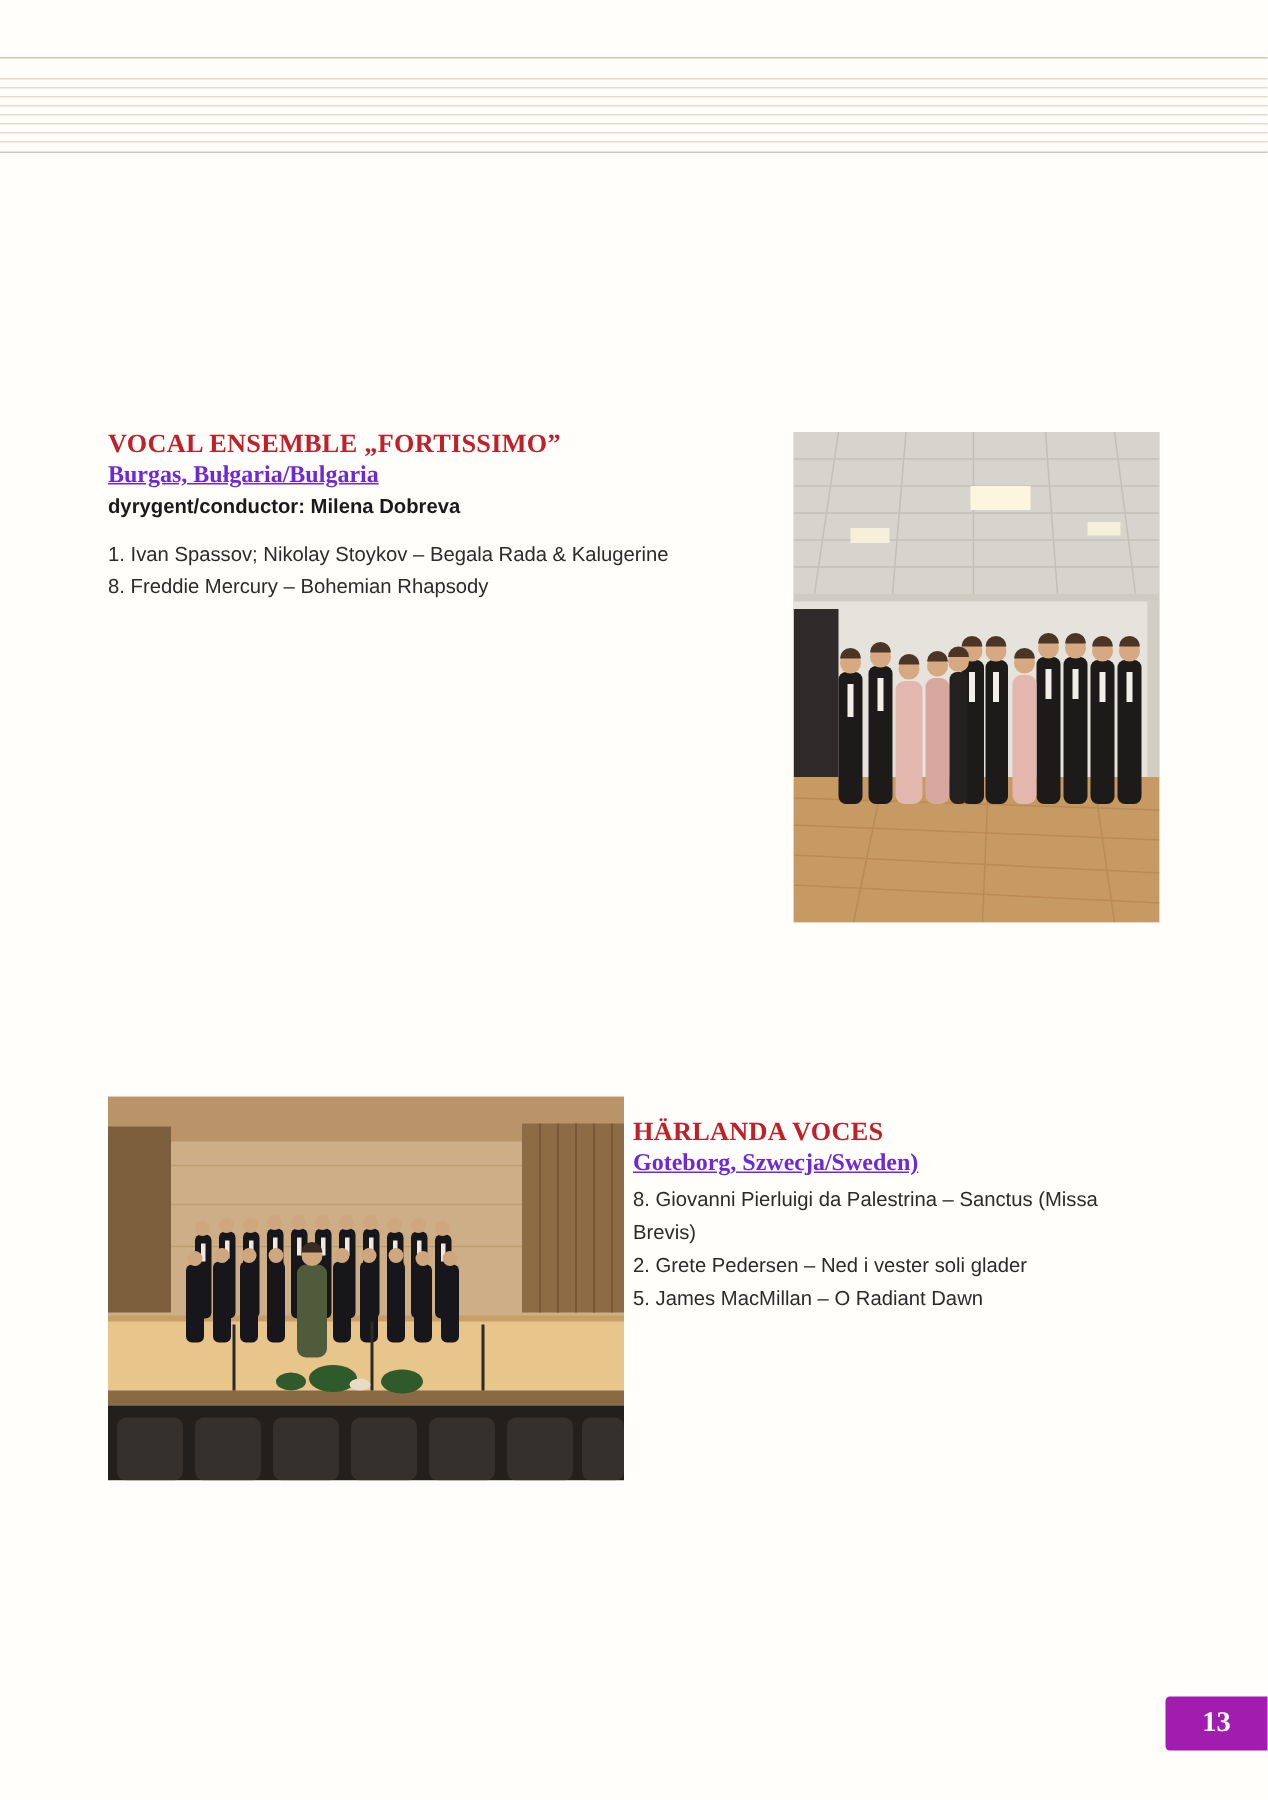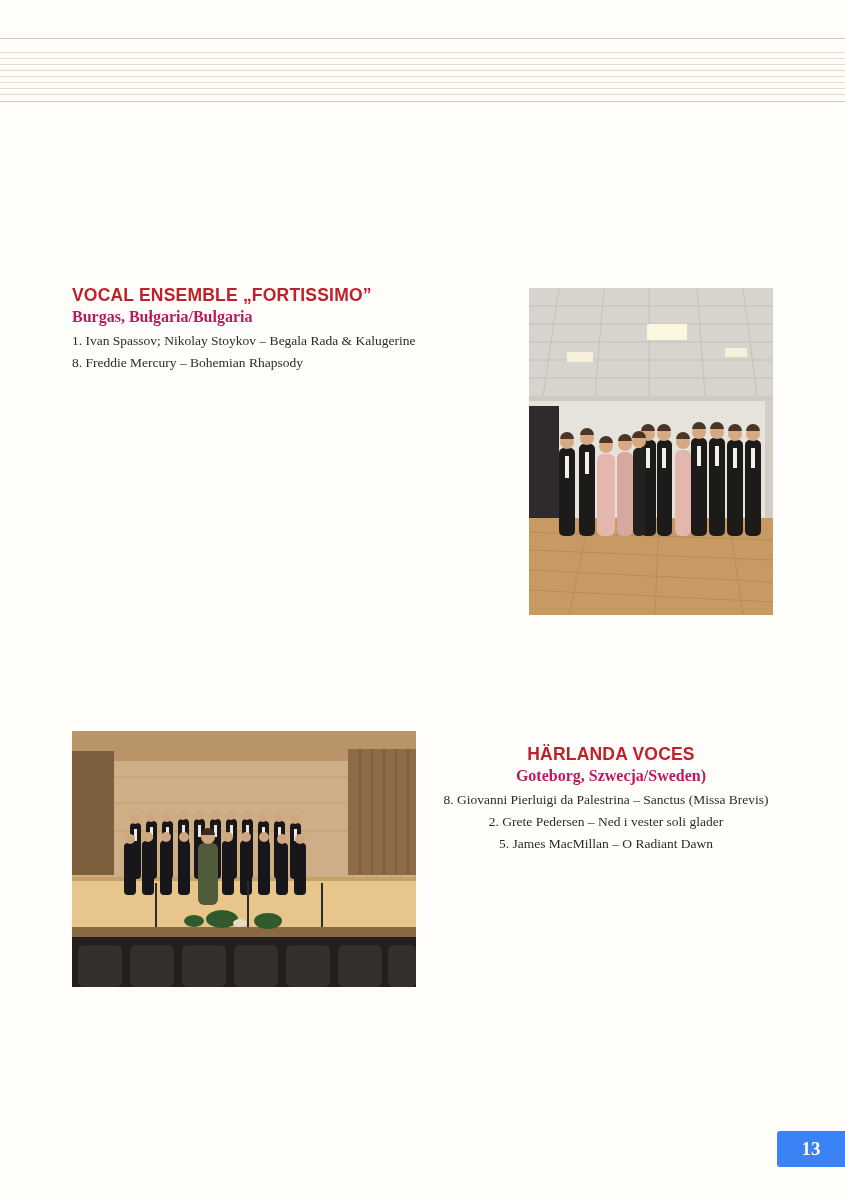--- a/index.html
+++ b/index.html
@@ -44,46 +44,47 @@
     width: 845px;
     height: 1200px;
   }
 
   .entry {
     position: absolute;
   }
 
   .ensemble-title {
     color: #c0202a;
-    font-family: Liberation Sans, sans-serif;
+    font-family: Liberation Serif, serif;
     font-weight: bold;
     font-size: 17.5px;
     letter-spacing: 0.2px;
     margin: 0 0 2px 0;
     line-height: 1.15;
   }
   .ensemble-origin {
-    color: #be185d;
+    color: #6d28d9;
     font-family: "Liberation Serif", serif;
     font-weight: bold;
     font-size: 16px;
     margin: 0 0 4px 0;
     line-height: 1.2;
+    text-decoration: underline;
   }
   .ensemble-conductor {
     color: #1a1a1a;
     font-family: "Liberation Sans", sans-serif;
     font-weight: bold;
     font-size: 13.5px;
     margin: 0 0 12px 0;
     line-height: 1.2;
   }
   .program {
     color: #2b2b2b;
-    font-family: Liberation Serif, serif;
+    font-family: Liberation Sans, sans-serif;
     font-size: 13.5px;
     line-height: 1.62;
   }
   .program-item {
     margin: 0;
   }
 
   
   .photo {
     position: absolute;
@@ -93,21 +94,21 @@
   .photo svg {
     display: block;
   }
 
   
   .page-number-tab {
     position: absolute;
     right: 0;
     width: 68px;
     height: 36px;
-    background: #3b82f6;
+    background: #a21caf;
     border-radius: 3px 0 0 3px;
     color: #ffffff;
     font-family: "Liberation Serif", serif;
     font-weight: bold;
     font-size: 19px;
     display: flex;
     align-items: center;
     justify-content: center;
   }
 </style>
@@ -125,20 +126,21 @@
     <div class="staff-line" style="top:76px;"></div>
     <div class="staff-line" style="top:82px;"></div>
     <div class="staff-line" style="top:88px;"></div>
     <div class="staff-line" style="top:94px;"></div>
     <div class="staff-rule-strong" style="top:101px;"></div>
   </div>
 
   <div class="entry" style="left:72px; top:285px; width:400px;">
     <h2 class="ensemble-title">VOCAL ENSEMBLE „FORTISSIMO”</h2>
     <div class="ensemble-origin">Burgas, Bułgaria/Bulgaria</div>
+    <div class="ensemble-conductor">dyrygent/conductor: Milena Dobreva</div>
     <div class="program" style="width:390px;">
       <p class="program-item">1. Ivan Spassov; Nikolay Stoykov – Begala Rada &amp; Kalugerine</p>
       <p class="program-item">8. Freddie Mercury – Bohemian Rhapsody</p>
     </div>
   </div>
 
   <div class="photo" style="left:529px; top:288px; width:244px; height:327px;">
     <svg width="244" height="327" viewBox="0 0 244 327">
 
       <rect x="0" y="0" width="244" height="108" fill="#d7d4cd"></rect>
@@ -357,21 +359,21 @@
         <ellipse cx="150" cy="188" rx="16" ry="9"></ellipse>
         <ellipse cx="196" cy="190" rx="14" ry="8"></ellipse>
         <ellipse cx="122" cy="190" rx="10" ry="6"></ellipse>
       </g>
       <g fill="#e7dcc5">
         <ellipse cx="168" cy="192" rx="7" ry="4"></ellipse>
       </g>
     </svg>
   </div>
 
-  <div class="entry" style="left:441px; top:744px; width:340px;text-align:center;">
+  <div class="entry" style="left:422px; top:744px; width:340px;">
     <h2 class="ensemble-title">HÄRLANDA VOCES</h2>
     <div class="ensemble-origin"> Goteborg, Szwecja/Sweden)</div>
     <div class="program" style="width:330px;">
       <p class="program-item">8. Giovanni Pierluigi da Palestrina – Sanctus (Missa Brevis)</p>
       <p class="program-item">2. Grete Pedersen – Ned i vester soli glader</p>
       <p class="program-item">5. James MacMillan – O Radiant Dawn</p>
     </div>
   </div>
 
   <div class="page-number-tab" style="top:1131px;">

